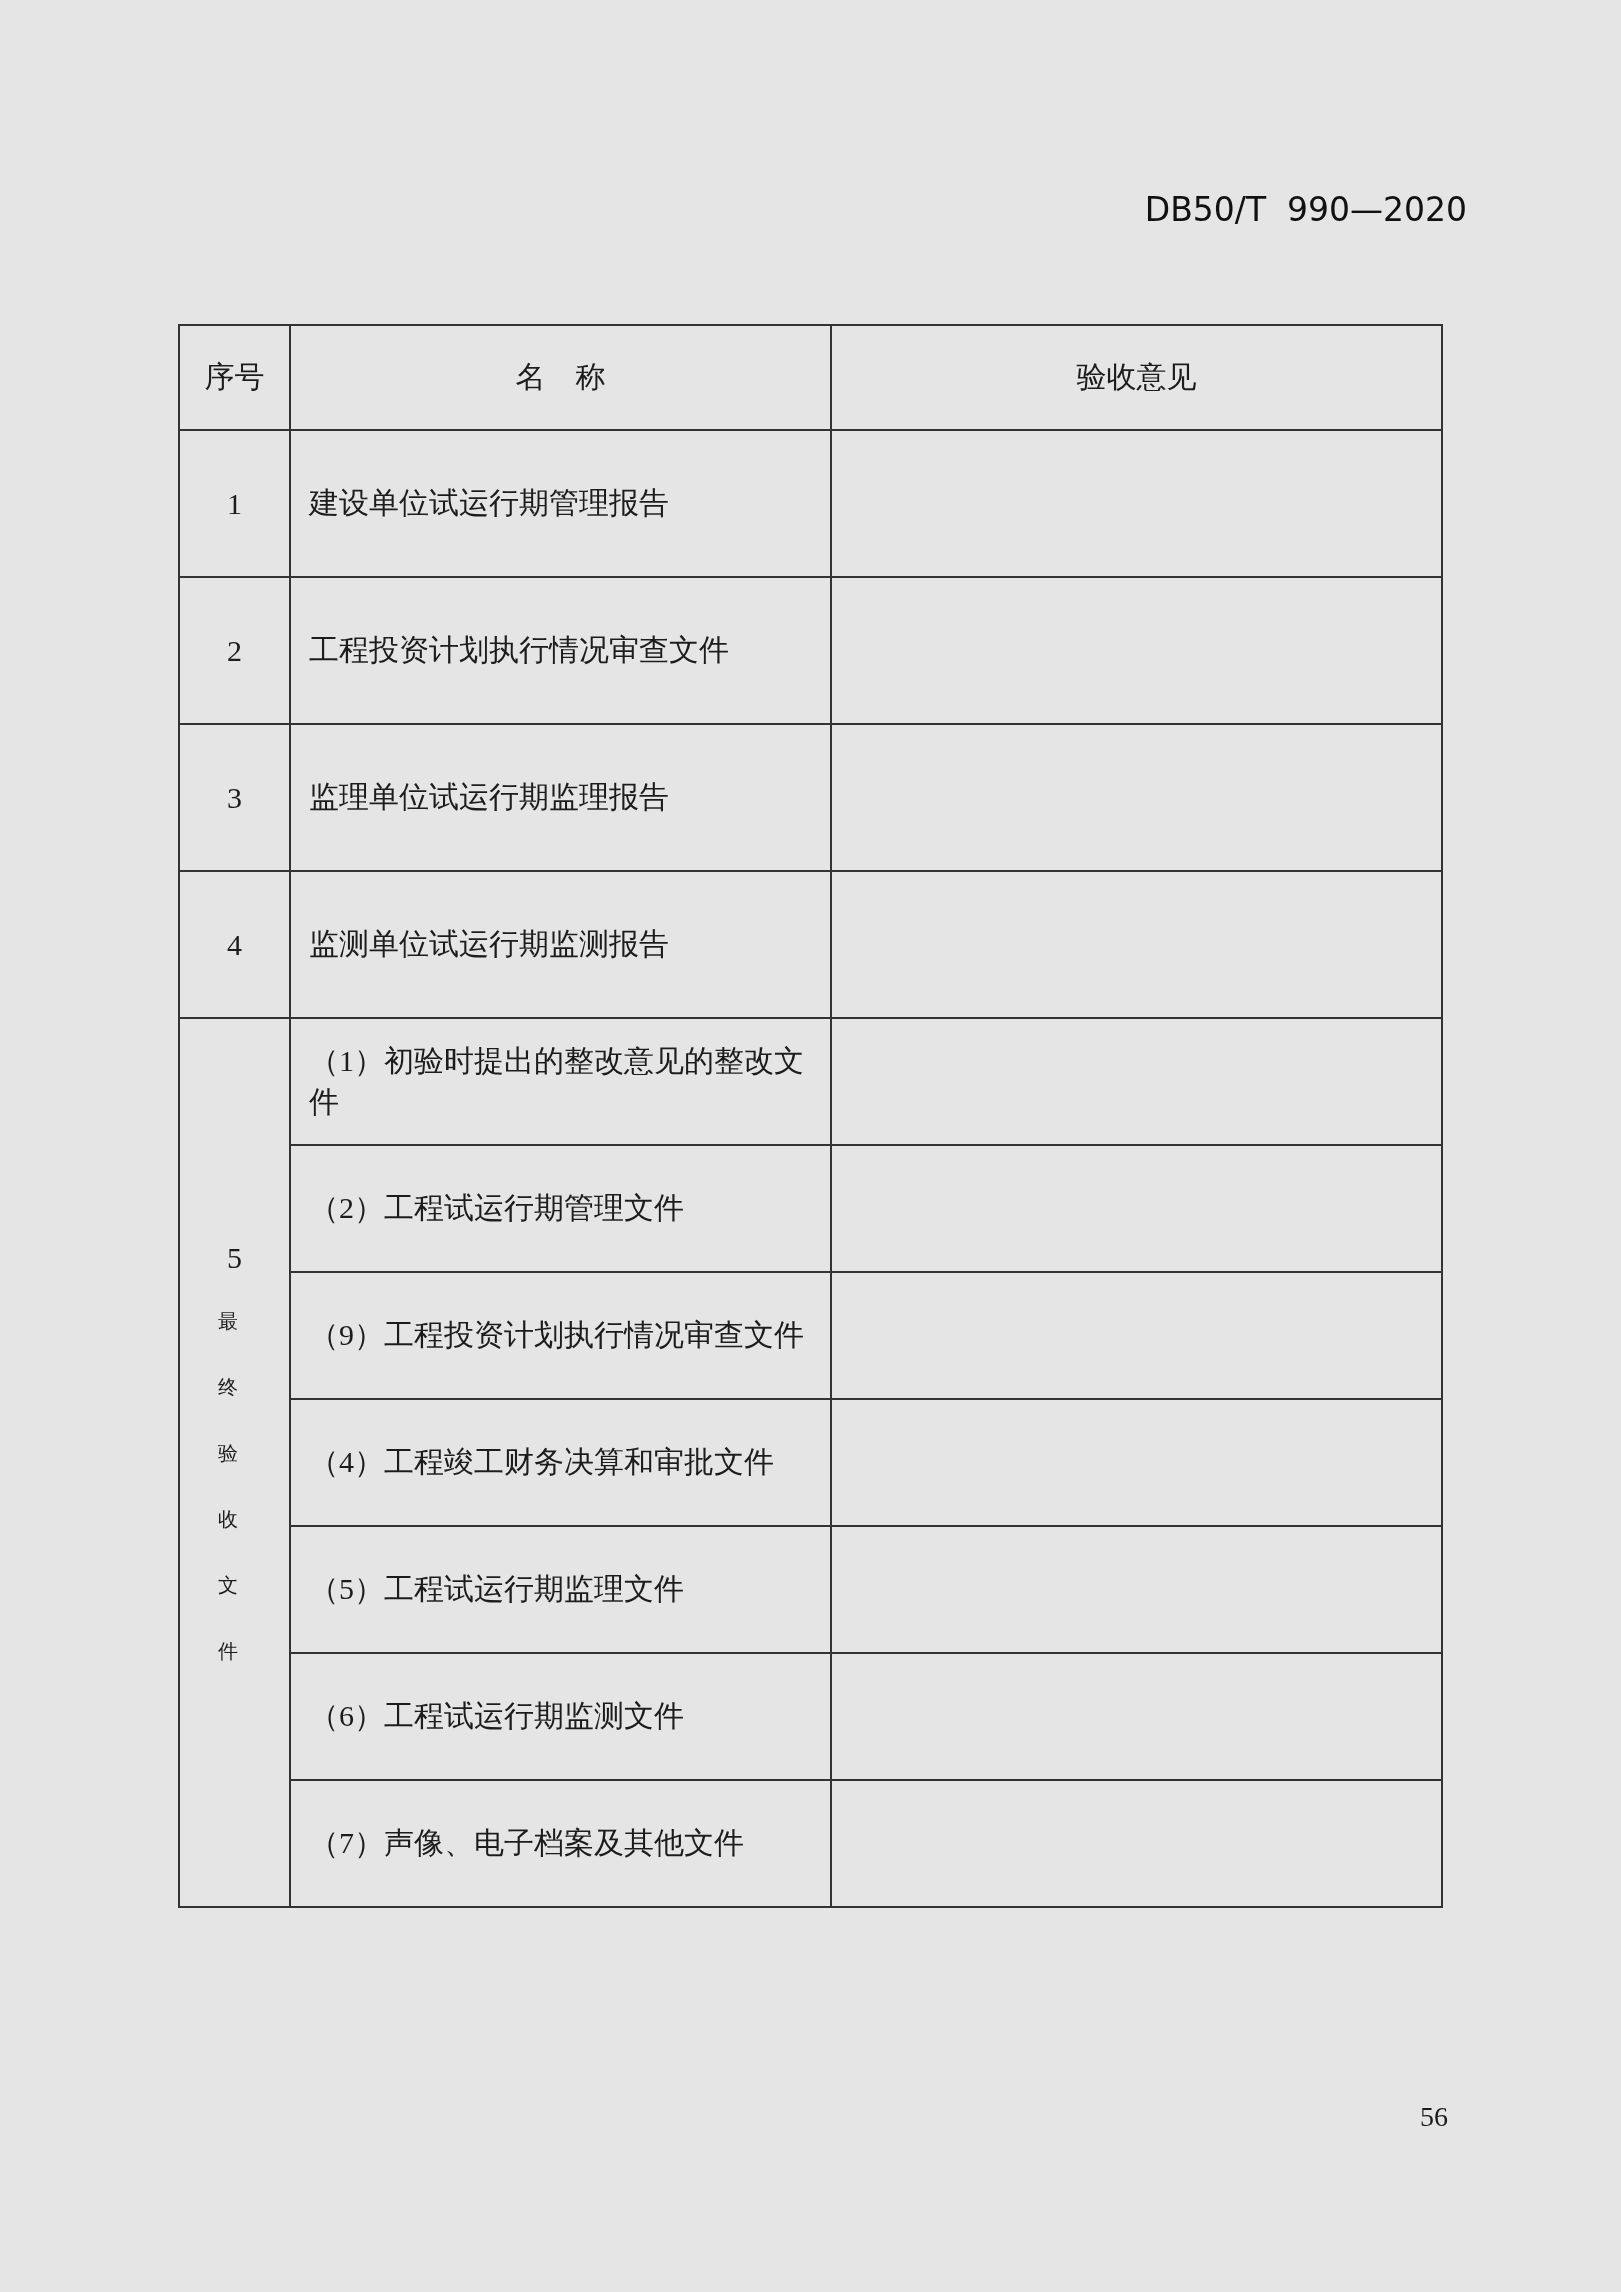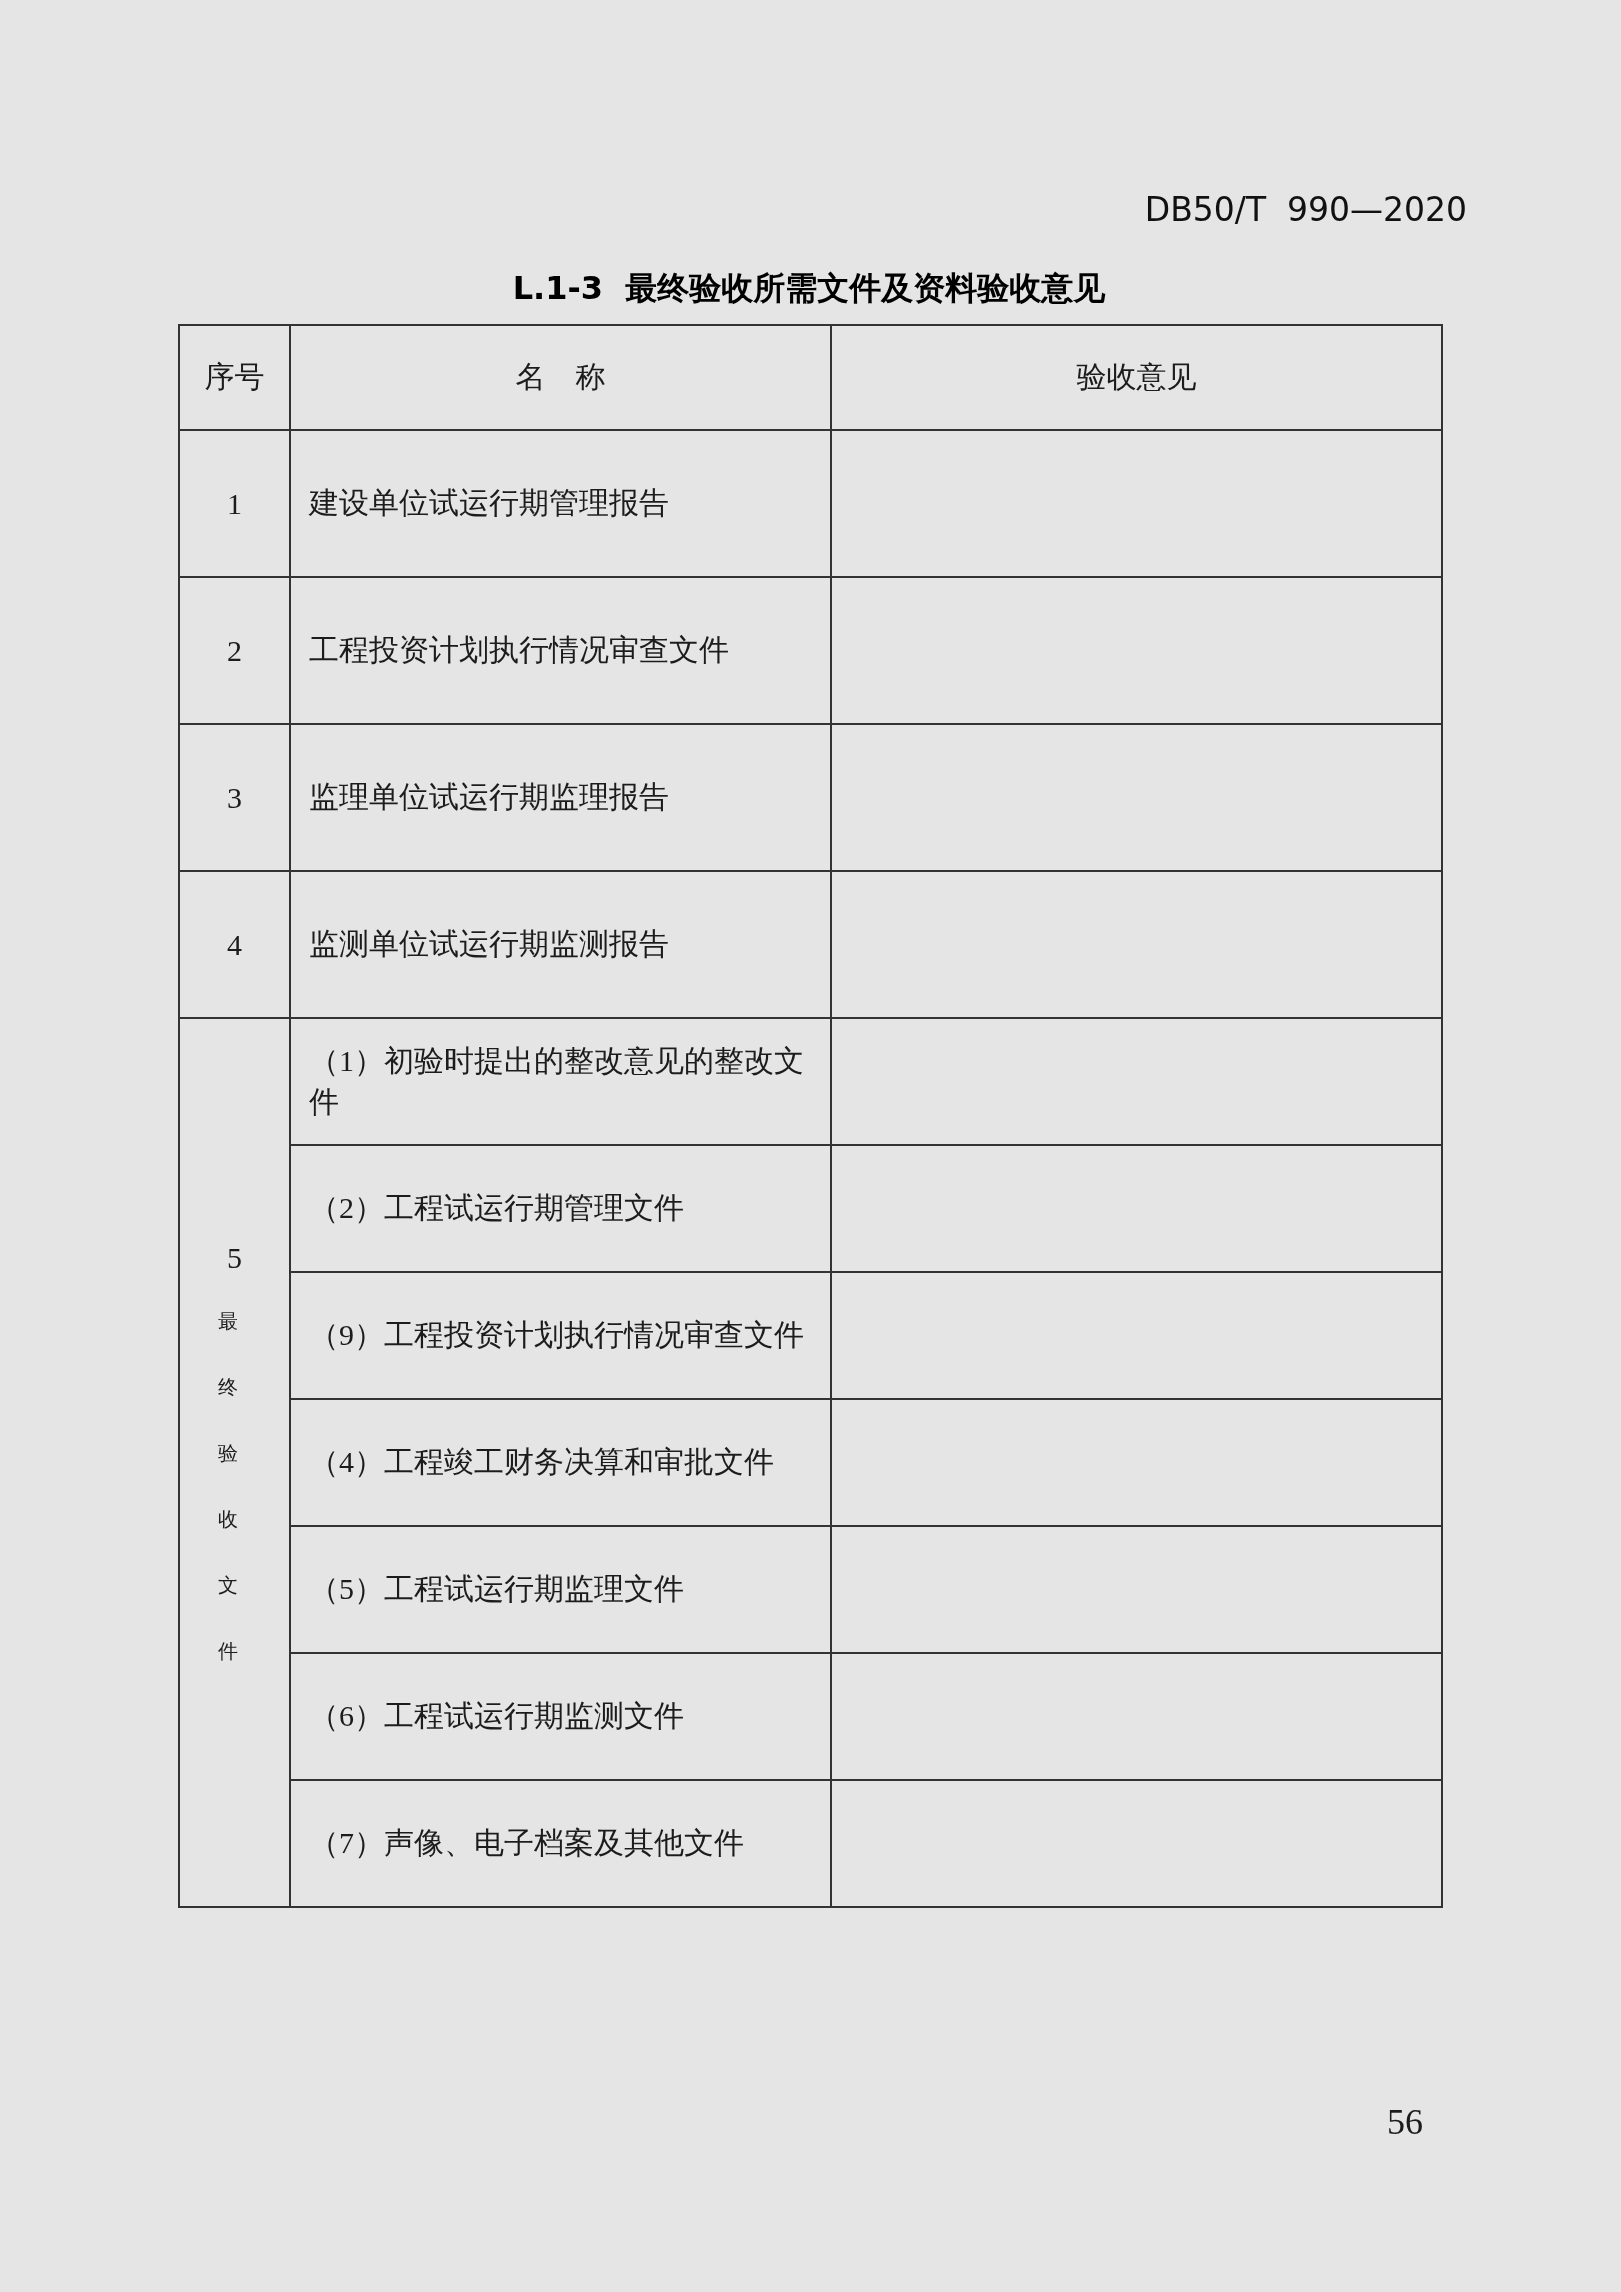--- a/index.html
+++ b/index.html
@@ -68,32 +68,31 @@
   .g-label {
     width:33px;
     margin:13.7px auto 0;
     font-size:20px;
     line-height:66px;
     word-break:break-all;
     text-align:left;
   }
   .page-number {
     position:absolute;
-    top:2101px; right:198px;
-    font-size:36px;
+    top:2101px; right:173px;
+    font-size:28px;
   }
 </style>
 </head>
 <body>
 
 <div class="page">
 
   <div class="doc-number">DB50/T  990—2020</div>
 
-  <div class="table-title">L.1-3  最终验收所需文件及资料验收意见</div>
 
   <table class="acceptance">
     <colgroup>
       <col style="width:111px">
       <col style="width:541px">
       <col style="width:611px">
     </colgroup>
     <tbody>
       <tr class="hdr">
         <th>序号</th>

